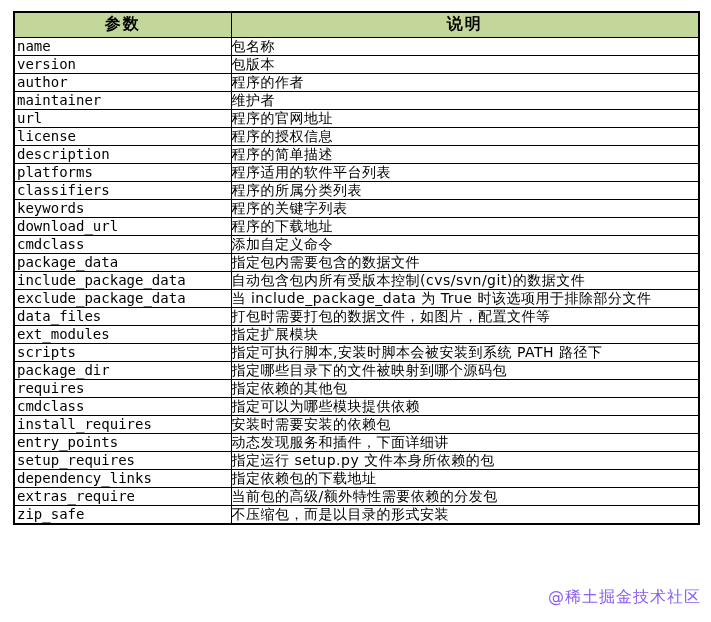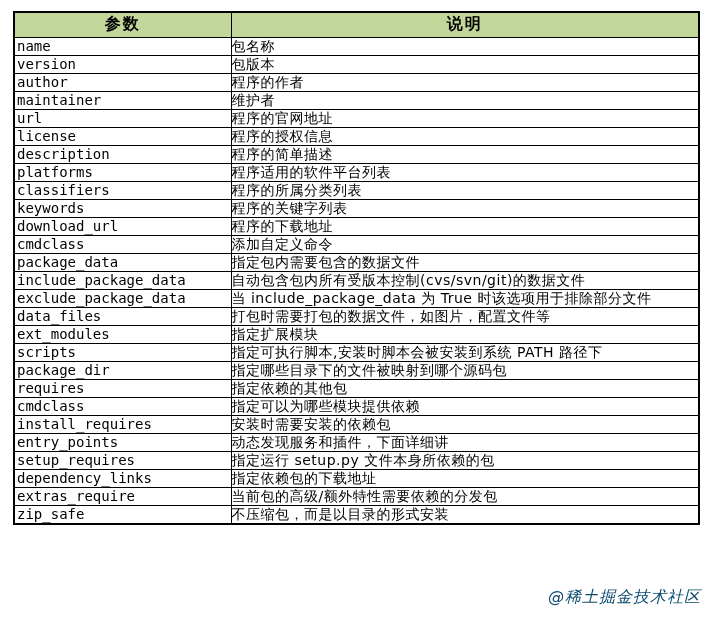--- a/index.html
+++ b/index.html
@@ -55,26 +55,25 @@
     letter-spacing: 0.5px;
     padding-left: 0;
   }
   col.c-param { width: 217px; }
   col.c-desc  { width: 468px; }
   .watermark {
     position: absolute;
     right: 10px;
     bottom: 14px;
     font-size: 16px;
-    color: #0c4a6e;
+    color: #8b5cf6;
     font-family: "DejaVu Sans", sans-serif;
     letter-spacing: 1px;
     z-index: 2;
     pointer-events: none;
-    font-style: italic;
   }
 </style>
 </head>
 <body>
 
 <div class="table-wrap">
   <table class="param-table">
     <colgroup>
       <col class="c-param">
       <col class="c-desc">

